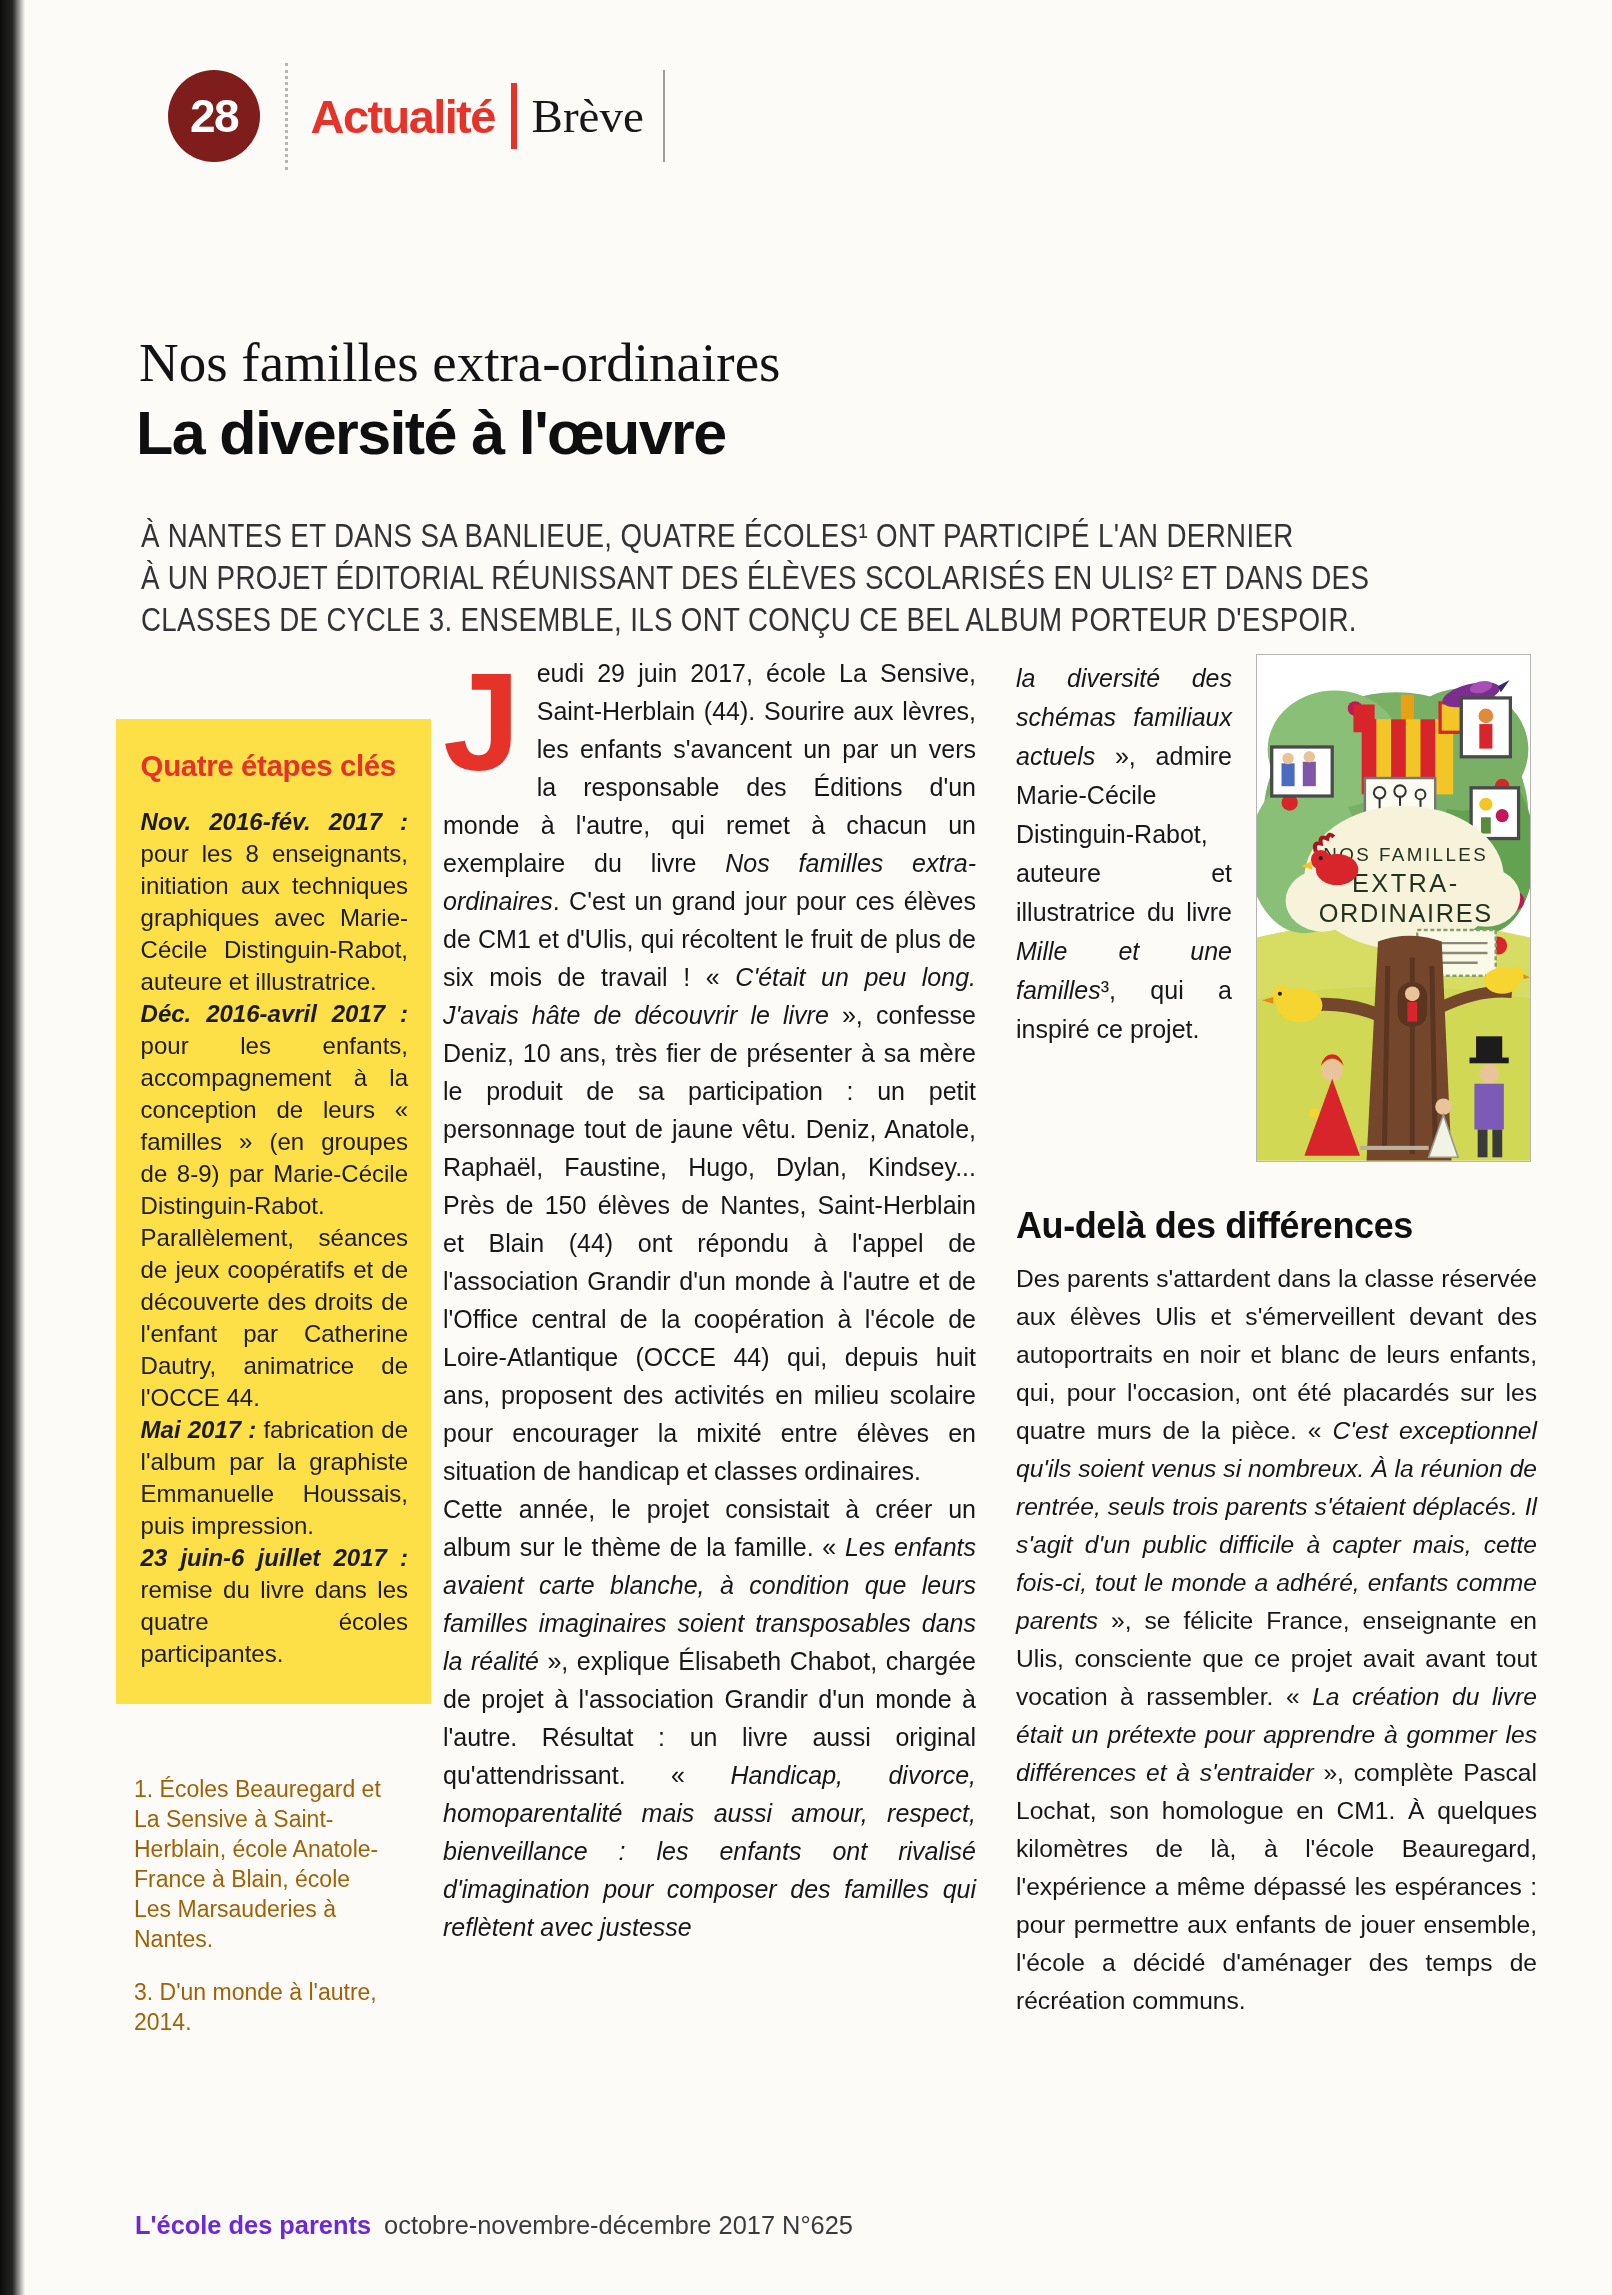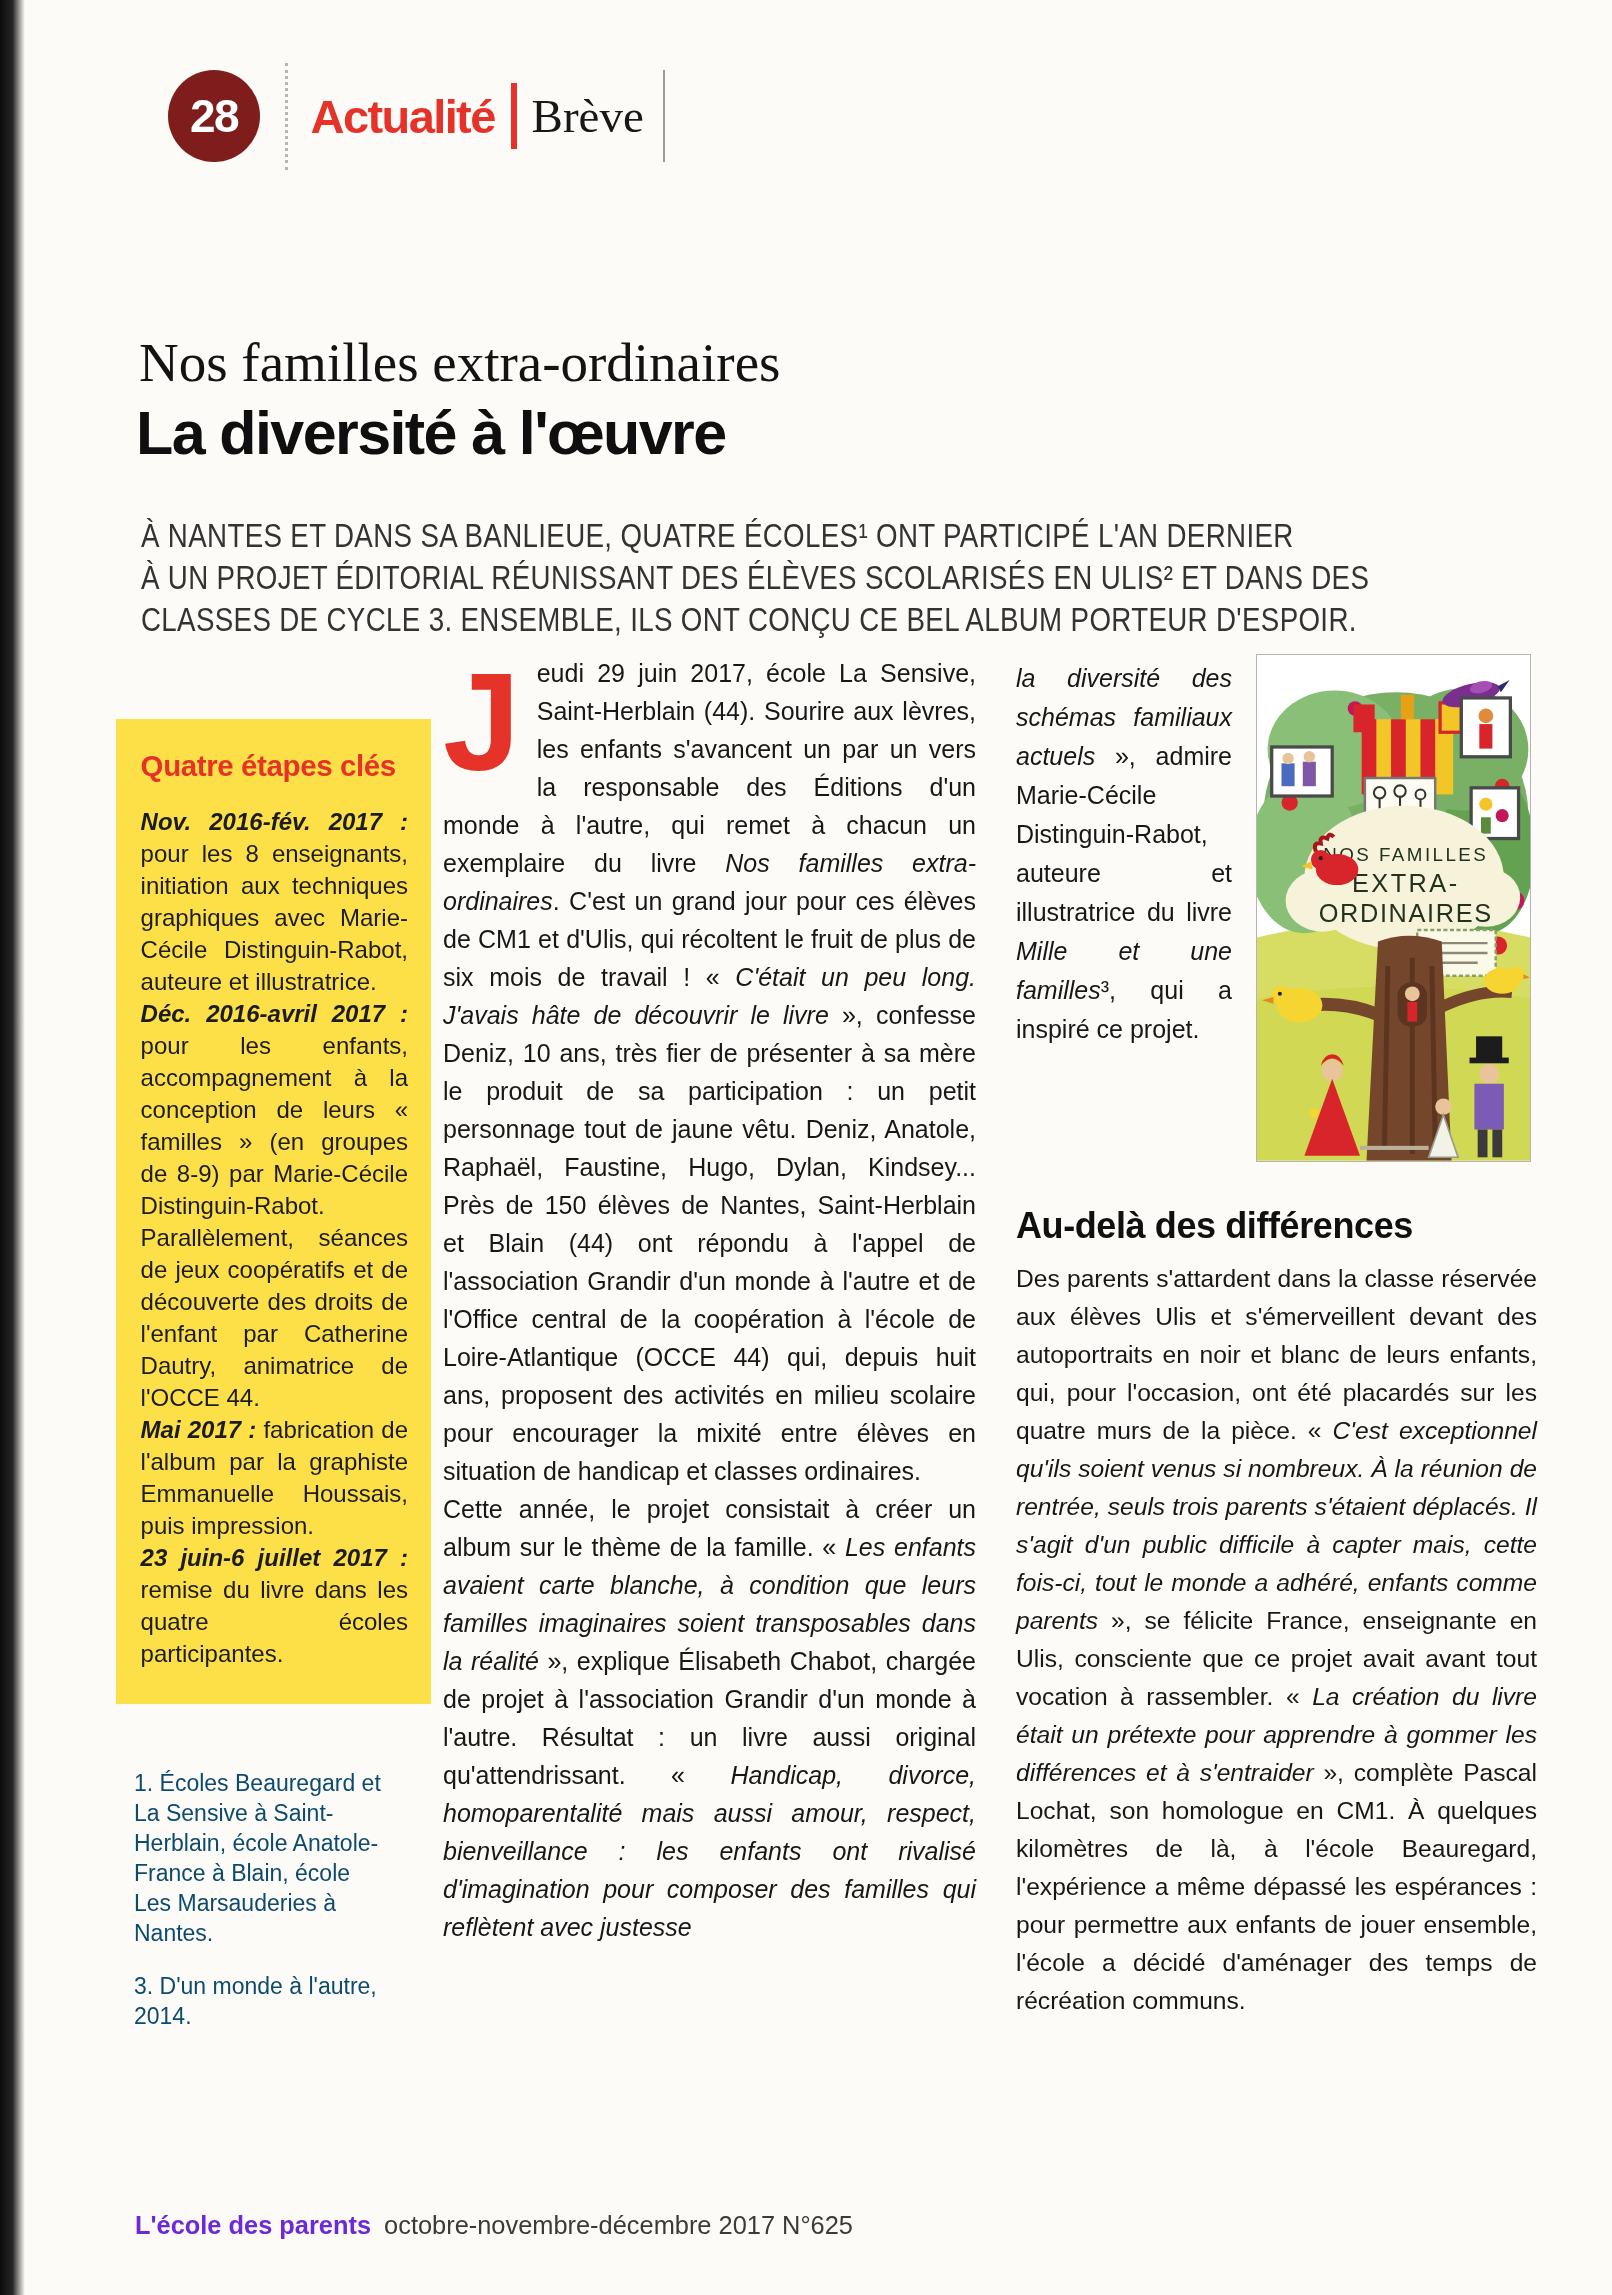--- a/index.html
+++ b/index.html
@@ -43,21 +43,21 @@
   .sidebar{
     left:116px;top:679px;width:315px;
     background:#fde047;
     padding:29.5px 23px 34px 24.6px;box-sizing:border-box;margin-top:40px;
   }
   .sidebar h3{margin:0 0 23px 0;font-size:29.5px;color:#e5332a;letter-spacing:-0.4px;}
   .sidebar p{margin:0;font-size:24px;line-height:32px;color:#1c1c1c;text-align:justify;}
   .step-lead{font-weight:bold;font-style:italic;}
   
   .footnotes{left:134px;top:1762px;width:256px;}
-  .footnotes p{margin:6px 0 23px 0;font-size:23px;line-height:30px;color:#0c4a6e;}
+  .footnotes p{margin:12px 0 23px 0;font-size:23px;line-height:30px;color:#a16207;}
   
   .col-mid{
     left:443px;top:654px;width:533px;
     font-size:25px;line-height:38px;
     text-align:justify;color:#171717;
   }
   .col-mid p{margin:0;}
   .dropcap{
     float:left;
     font-size:139px;line-height:115px;

